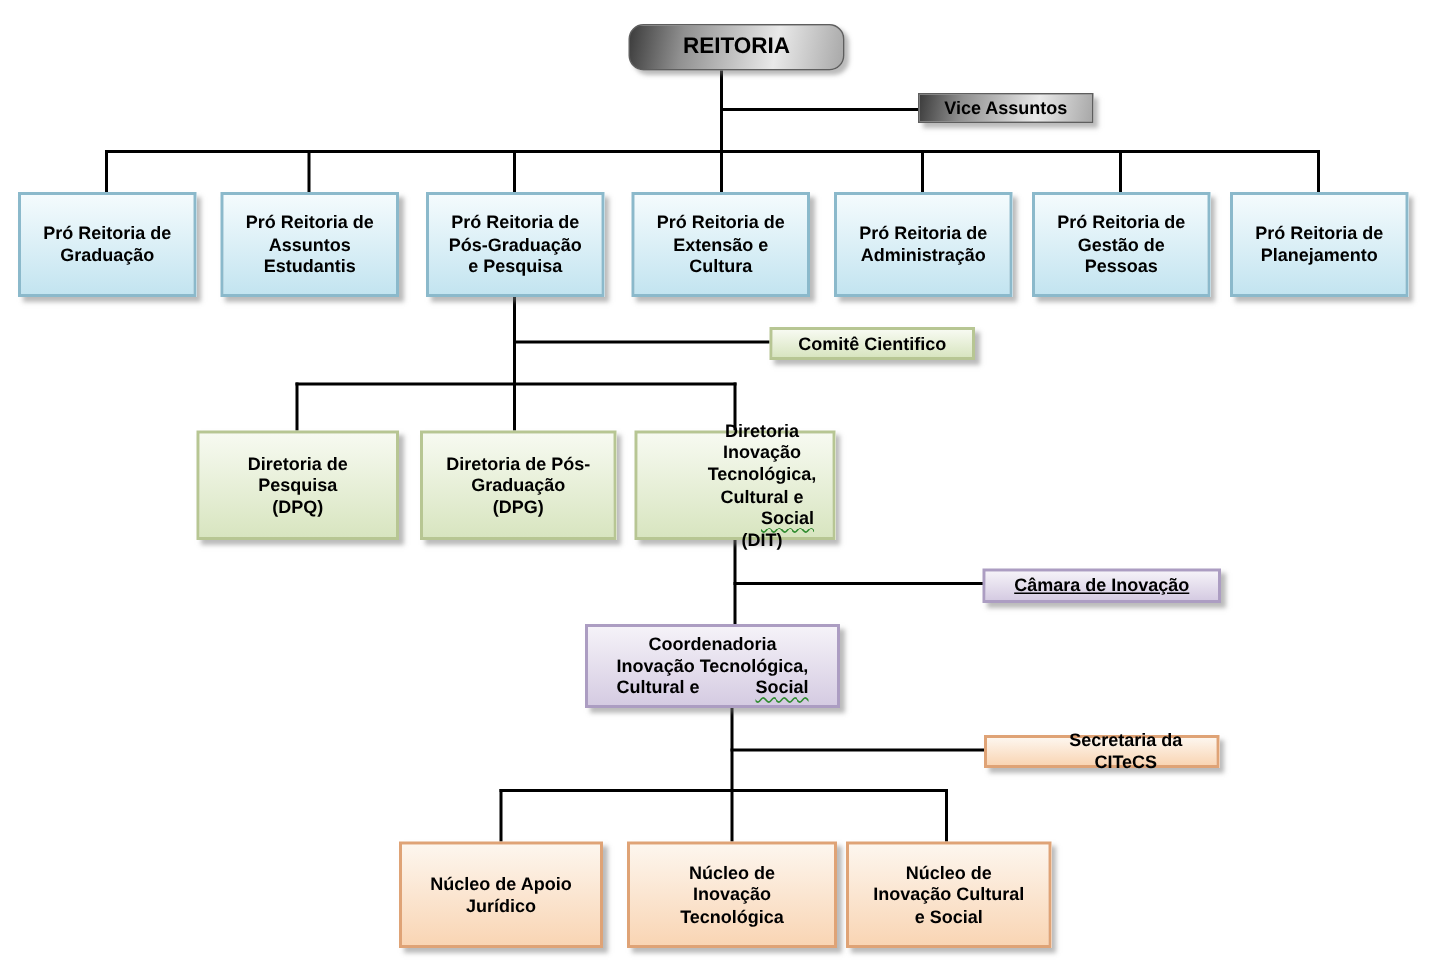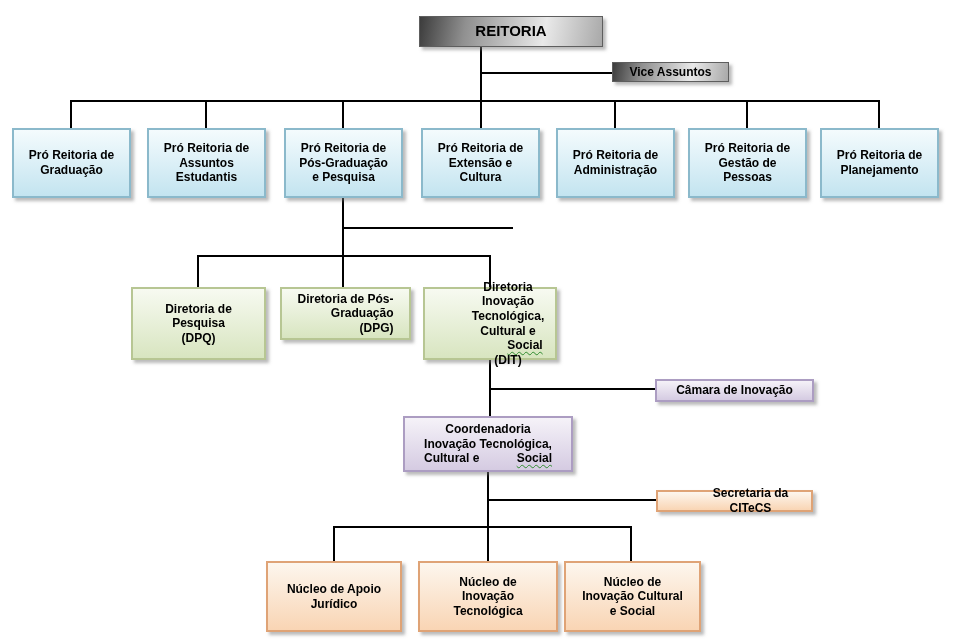--- a/index.html
+++ b/index.html
@@ -67,21 +67,21 @@
   <div class="line v" style="left:197px;top:255px;height:32px;"></div>
   <div class="line v" style="left:489px;top:255px;height:32px;"></div>
   <div class="line v" style="left:489px;top:360px;height:56px;"></div>
   <div class="line h" style="left:489px;top:388px;width:167px;"></div>
   <div class="line v" style="left:487px;top:472px;height:89px;"></div>
   <div class="line h" style="left:487px;top:499px;width:169px;"></div>
   <div class="line h" style="left:333px;top:526px;width:299px;"></div>
   <div class="line v" style="left:333px;top:526px;height:35px;"></div>
   <div class="line v" style="left:630px;top:526px;height:35px;"></div>
 
-  <div class="node gray title" style="left:419px;top:16px;width:184px;height:31px;">
+  <div class="node gray title" style="left:419px;top:16px;width:144px;height:31px;border-radius:10px;">
     <span class="lbl">REITORIA</span>
   </div>
   <div class="node gray ribbon" style="left:612px;top:62px;width:117px;height:20px;">
     <span class="lbl">Vice Assuntos</span>
   </div>
 
   <div class="node blue" style="left:12px;top:128px;width:119px;height:70px;">
     <span class="lbl">Pró Reitoria de
 Graduação</span>
   </div>
@@ -107,43 +107,46 @@
   <div class="node blue" style="left:688px;top:128px;width:119px;height:70px;">
     <span class="lbl">Pró Reitoria de
 Gestão de
 Pessoas</span>
   </div>
   <div class="node blue" style="left:820px;top:128px;width:119px;height:70px;">
     <span class="lbl">Pró Reitoria de
 Planejamento</span>
   </div>
 
+  <div class="node green ribbon" style="left:513px;top:218px;width:137px;height:22px;">
+    <span class="lbl">Comitê Cientifico</span>
+  </div>
 
   <div class="node green" style="left:131px;top:287px;width:135px;height:73px;">
     <span class="lbl">Diretoria de
 Pesquisa
 (DPQ)</span>
   </div>
-  <div class="node green" style="left:280px;top:287px;width:131px;height:53px;text-align:right;">
+  <div class="node green" style="left:280px;top:287px;width:131px;height:73px;">
     <span class="lbl">Diretoria de Pós-
 Graduação
 (DPG)</span>
   </div>
   <div class="node green" style="left:423px;top:287px;width:134px;height:73px;padding-left:36px;">
     <span class="lbl"><span>Diretoria Inovação
 Tecnológica,
 Cultural e </span><span class="squiggle">Social</span><span>
 (DIT)</span></span>
   </div>
 
-  <div class="node purple ribbon" style="left:655px;top:379px;width:159px;height:23px;">
+  <div class="node purple ribbon" style="left:655px;top:379px;width:159px;height:23px;text-decoration:underline;">
     <span class="lbl">Câmara de Inovação</span>
   </div>
 
-  <div class="node purple" style="left:403px;top:416px;width:170px;height:56px;">
+  <div class="node purple" style="left:390px;top:416px;width:170px;height:56px;">
     <span class="lbl"><span>Coordenadoria
 Inovação Tecnológica,
 Cultural e </span><span class="squiggle">Social</span><span></span></span>
   </div>
 
   <div class="node orange ribbon" style="left:656px;top:490px;width:157px;height:22px;padding-left:32px;">
     <span class="lbl">Secretaria da CITeCS</span>
   </div>
 
   <div class="node orange" style="left:266px;top:561px;width:136px;height:71px;justify-content:center;">

